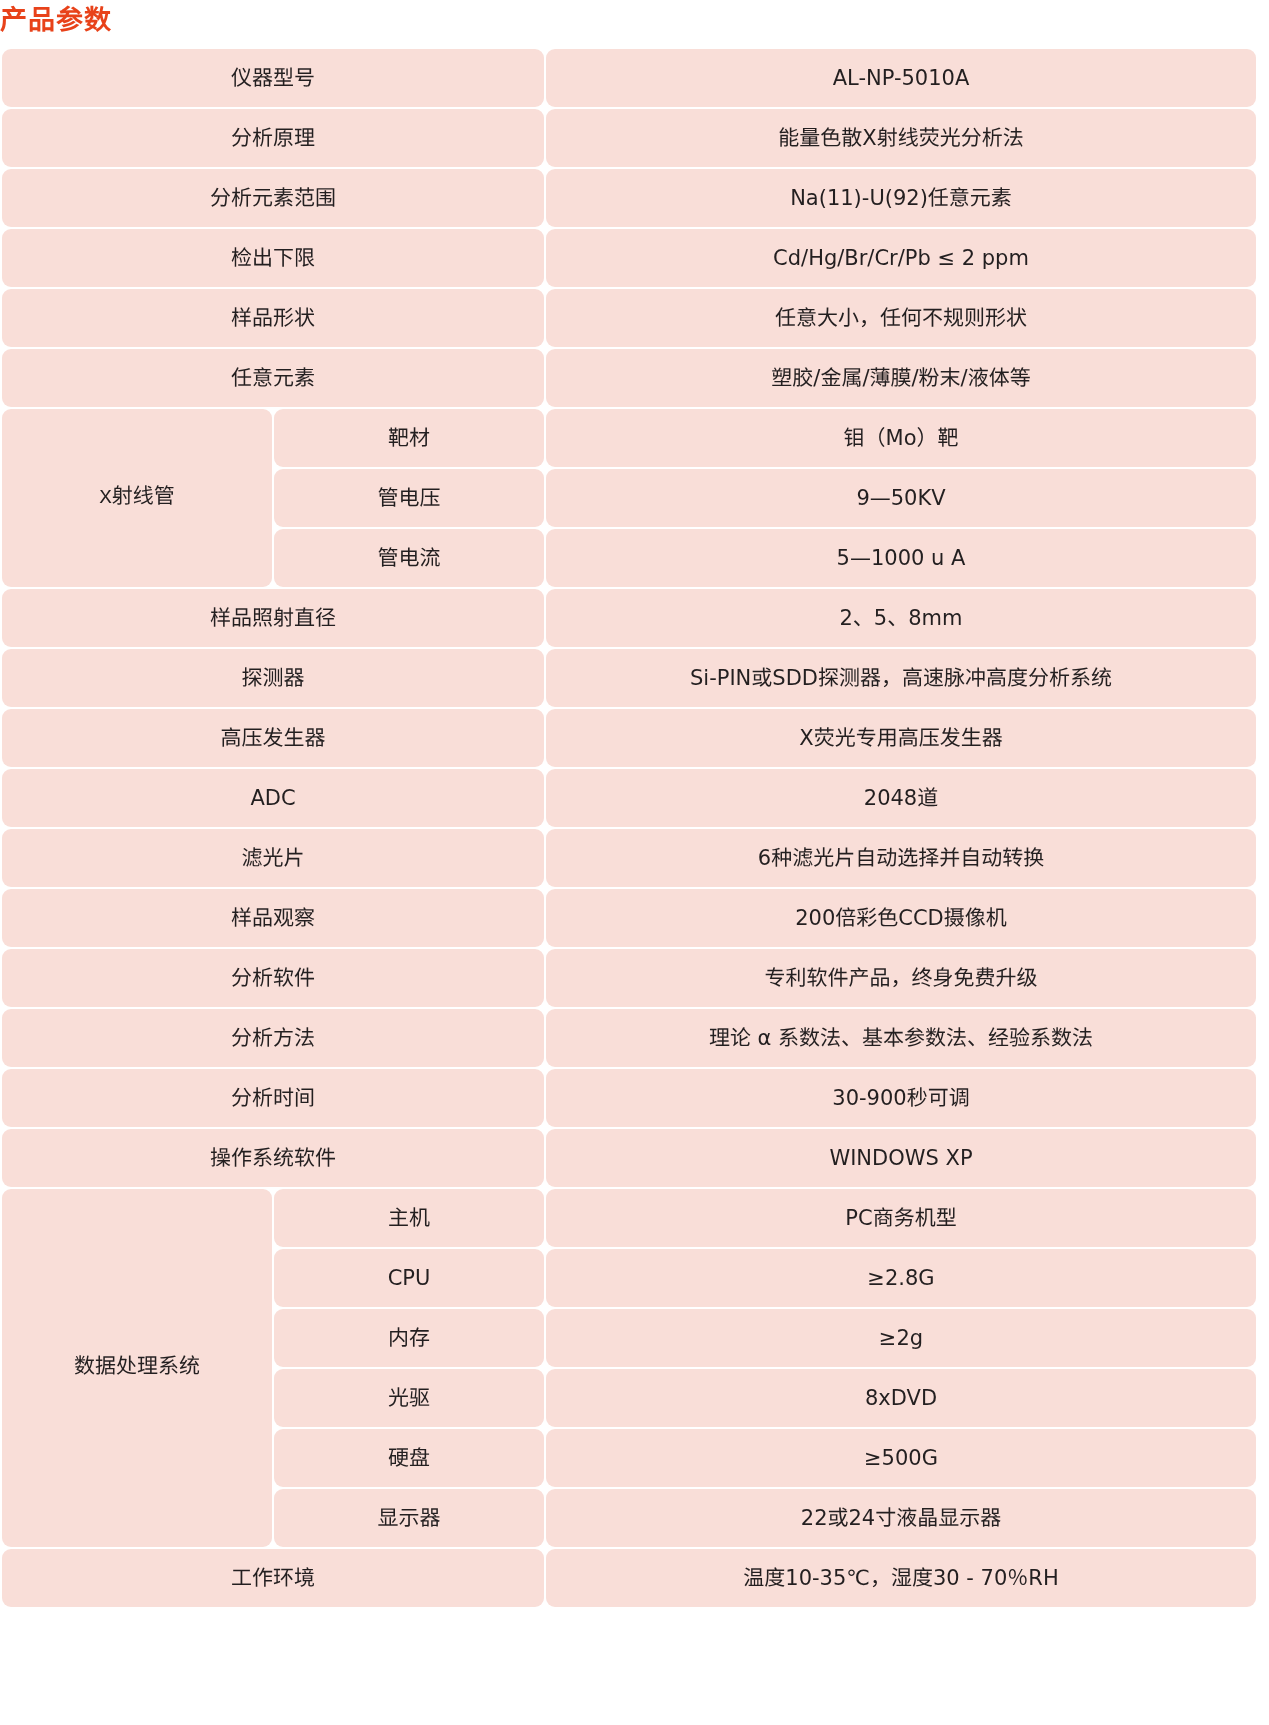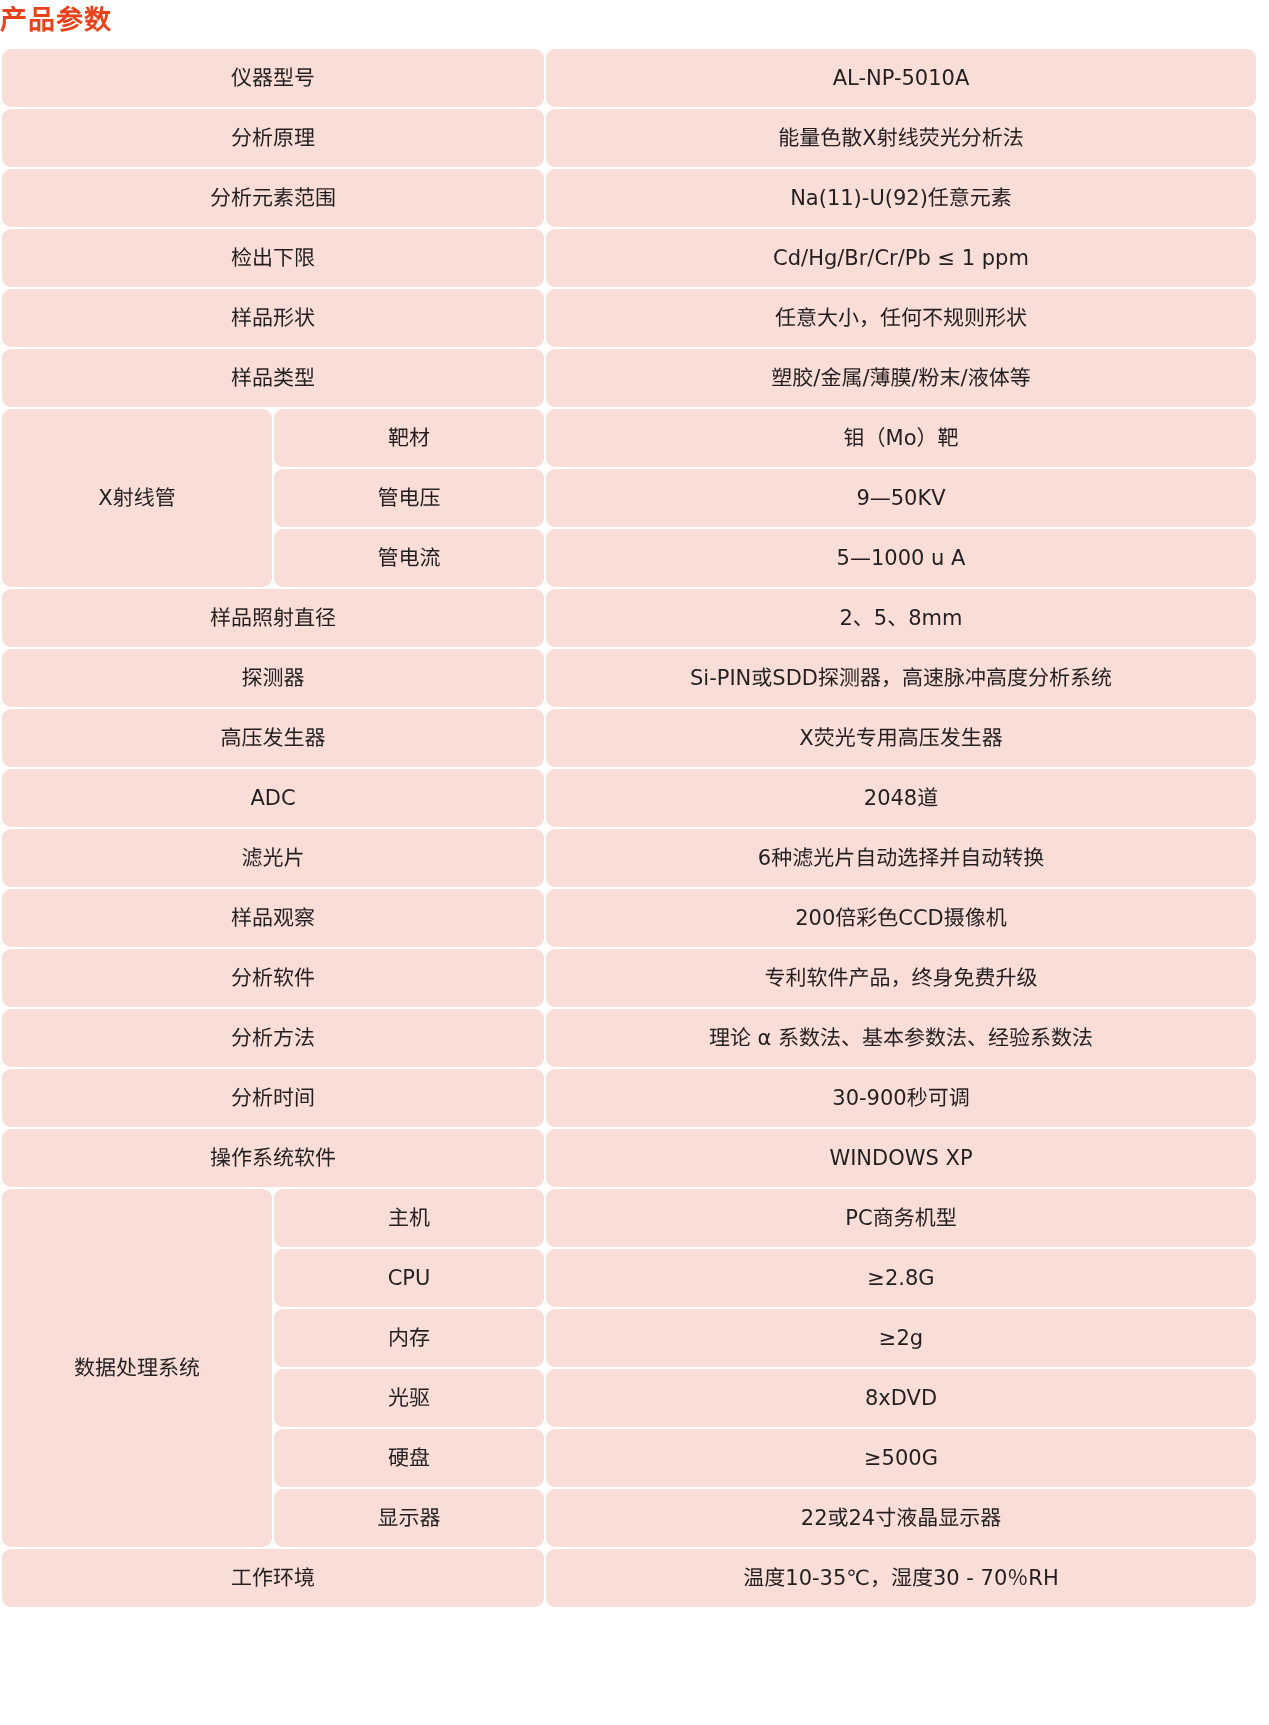--- a/index.html
+++ b/index.html
@@ -50,20 +50,21 @@
     width: 522px;
     text-align: center;
   }
   td.sublabel {
     width: 268px;
     text-align: center;
   }
   td.group {
     width: 250px;
     text-align: center;
+    font-family: Liberation Mono, monospace;
   }
   td.value {
     background: #fbece8;
     text-align: center;
     padding-left: 24px;
   }
 </style>
 </head>
 <body>
 
@@ -80,28 +81,28 @@
         <tr>
           <td class="label" colspan="2">分析原理</td>
           <td class="value">能量色散X射线荧光分析法</td>
         </tr>
         <tr>
           <td class="label" colspan="2">分析元素范围</td>
           <td class="value">Na(11)-U(92)任意元素</td>
         </tr>
         <tr>
           <td class="label" colspan="2">检出下限</td>
-          <td class="value">Cd/Hg/Br/Cr/Pb ≤ 1 ppm</td>
+          <td class="value">Cd/Hg/Br/Cr/Pb ≤ 2 ppm</td>
         </tr>
         <tr>
           <td class="label" colspan="2">样品形状</td>
           <td class="value">任意大小，任何不规则形状</td>
         </tr>
         <tr>
-          <td class="label" colspan="2">样品类型</td>
+          <td class="label" colspan="2">任意元素</td>
           <td class="value">塑胶/金属/薄膜/粉末/液体等</td>
         </tr>
         <tr>
           <td class="group" rowspan="3">X射线管</td>
           <td class="sublabel">靶材</td>
           <td class="value">钼（Mo）靶</td>
         </tr>
         <tr>
           <td class="sublabel">管电压</td>
           <td class="value">9—50KV</td>

